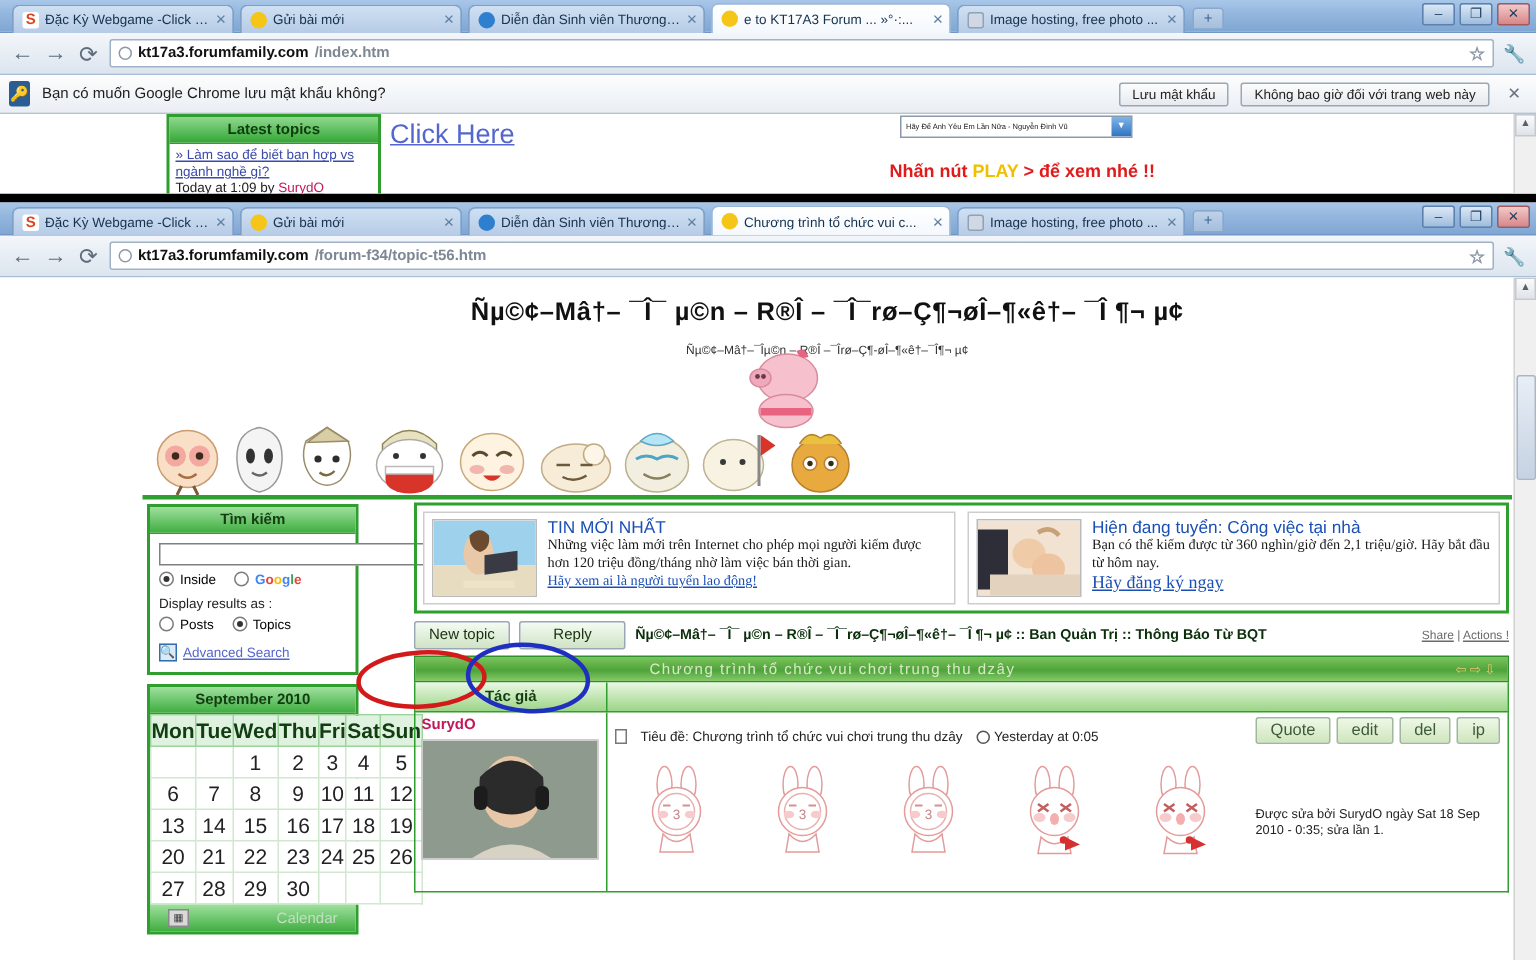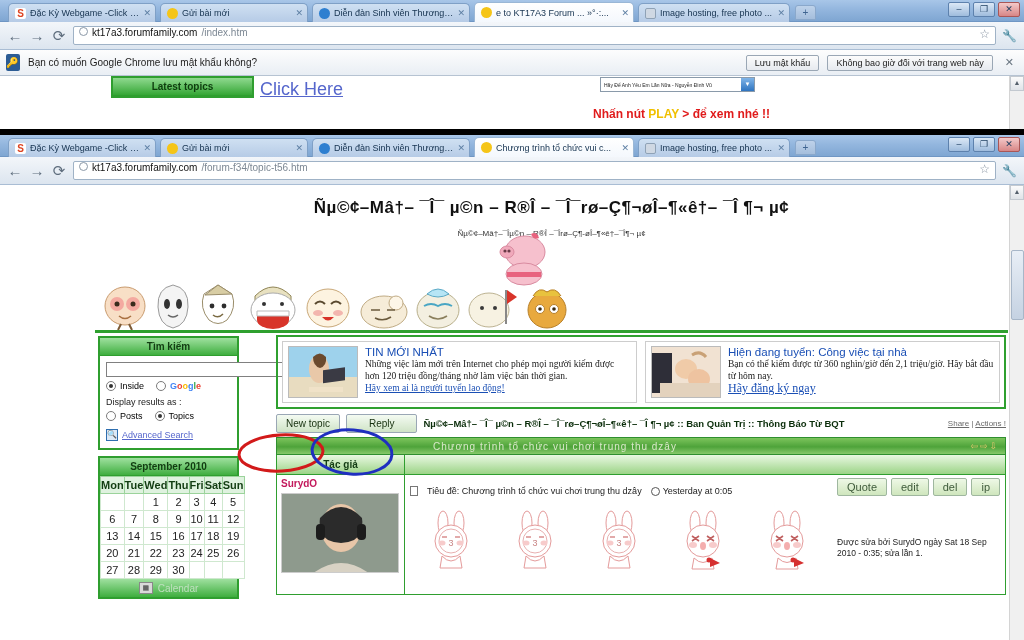--- a/index.html
+++ b/index.html
@@ -66,22 +66,22 @@
   }
   .wbtn.cls{ background:linear-gradient(to bottom,#f3c9c9,#d88686); border-color:#a95656; }
   .omnibar {
     height:28px; display:flex; align-items:center; gap:6px; padding:0 7px;
     background:linear-gradient(to bottom,#f3f6fa,#dce5ef);
     border-bottom:1px solid #a9bdd4;
   }
   .navbtn{ font-size:15px; color:#5e6d7d; width:16px; text-align:center; }
   .urlbox{
     flex:1; height:19px; background:#fff; border:1px solid #9fb2c6;
-    border-radius:2px; display:flex; align-items:flex-start; gap:4px; padding:0 5px;
-    font-size:10px; color:#6d7a88;
+    border-radius:2px; display:flex; align-items:center; gap:4px; padding:0 5px;
+    font-size:10px; color:#6d7a88;font-weight:bold;
   }
   .urlbox .lockico{
     width:9px;height:9px;border:1px solid #8c99a8;border-radius:50%;flex:none;
   }
   .urlbox .u1{ color:#111; }
   .urlbox .u2{ color:#7d8894; }
   .staricon{ color:#8894a2; font-size:12px; }
   .wrenchicon{ color:#5d6b7a; font-size:12px; }
 
   
@@ -195,30 +195,30 @@
   .lbl-google b:nth-child(3){color:#fbbc05}.lbl-google b:nth-child(4){color:#4285f4}
   .lbl-google b:nth-child(5){color:#34a853}.lbl-google b:nth-child(6){color:#ea4335}
   .dispas{ margin-top:6px; font-size:9px; color:#222; }
   .advs{ display:flex; align-items:center; gap:4px; margin-top:8px; font-size:9px; }
   .advs .magico{
     width:12px;height:12px;border:1px solid #2f6fb0;background:#dce9f7;
     font-size:8px;text-align:center;line-height:10px;color:#2f6fb0; flex:none;
   }
   .advs a{ color:#5566cc; text-decoration:underline; }
 
-  table.cal{ width:100%; border-collapse:collapse; font-size:11px; }
+  table.cal{ width:100%; border-collapse:collapse; font-size:14px; }
   table.cal th{
     background:#dff2df; border:1px solid #9bd39b; padding:2px 0; color:#123d12; font-weight:bold;
   }
   table.cal td{
     border:1px solid #cfe8cf; text-align:center; padding:2px 0; color:#222; background:#fff;
   }
   .calfoot{
     background:linear-gradient(to bottom,#9fe09f,#3fae3f);
-    display:flex; align-items:center; justify-content:center; gap:5px;
+    display:flex; align-items:center; justify-content:space-between; gap:5px;
     padding:3px 12px; color:#bfe0bf; font-size:10px;
   }
   .calfoot .calico{
     width:14px;height:12px;background:#d9d9d9;border:1px solid #888;
     display:flex;align-items:center;justify-content:center;font-size:7px;color:#333;
   }
 
   .adwrap{ border:2px solid #2fa02f; padding:4px; display:flex; gap:8px; }
   .ad{
     flex:1; border:1px solid #cdcdcd; background:#fff; display:flex; gap:7px; padding:4px 5px;
@@ -360,20 +360,24 @@
     <span>Bạn có muốn Google Chrome lưu mật khẩu không?</span>
     <span class="ibtn" style="margin-left:auto;">Lưu mật khẩu</span>
     <span class="ibtn">Không bao giờ đối với trang web này</span>
     <span class="ibclose">✕</span>
   </div>
 
   <div class="page">
     <div class="w1inner">
       <div class="lt-box">
         <div class="lt-head">Latest topics</div>
+        <div class="lt-item">
+          <a>» Làm sao để biết bạn hợp vs ngành nghề gì?</a><br>
+          <span>Today at 1:09 by </span><span class="by">SurydO</span>
+        </div>
       </div>
       <div class="clickhere">Click Here</div>
       <div class="dropsel">
         <span>Hãy Để Anh Yêu Em Lần Nữa  -  Nguyễn Đình Vũ</span>
         <span class="arw">▼</span>
       </div>
       <div class="playline">
         <span>Nhấn nút </span><span class="yellow">PLAY</span><span> &gt; để xem nhé !!</span>
       </div>
     </div>

